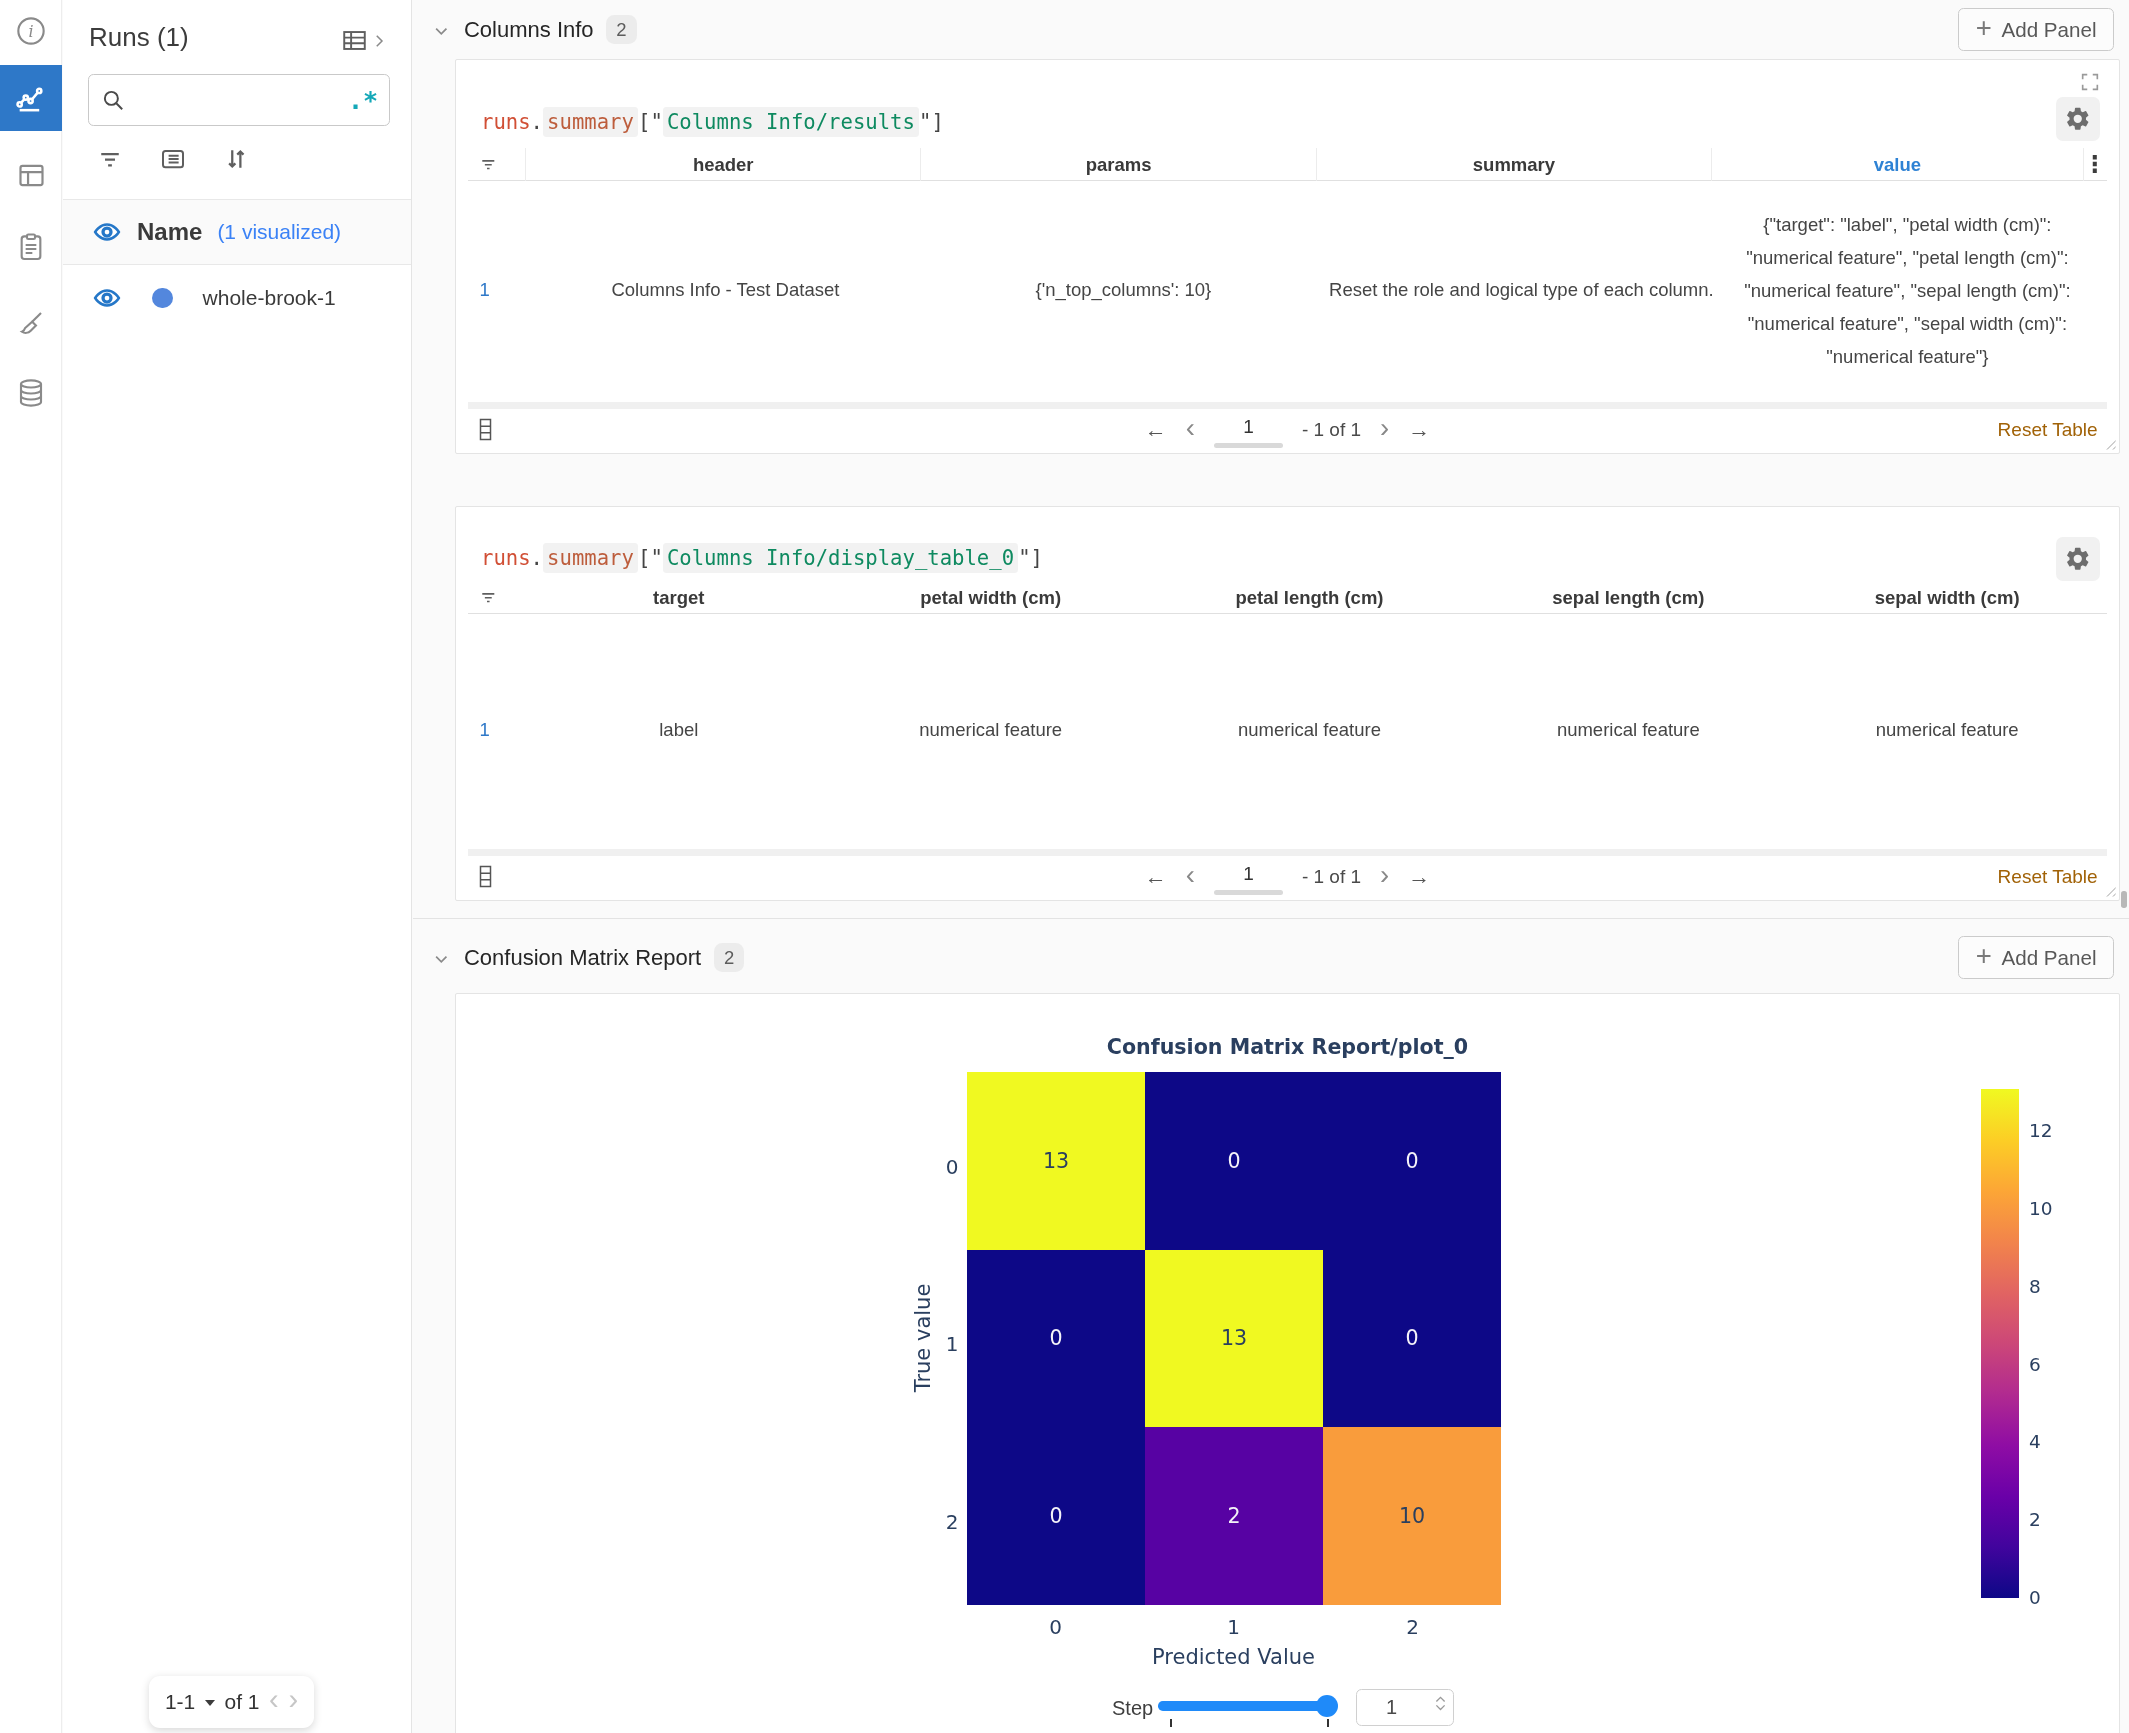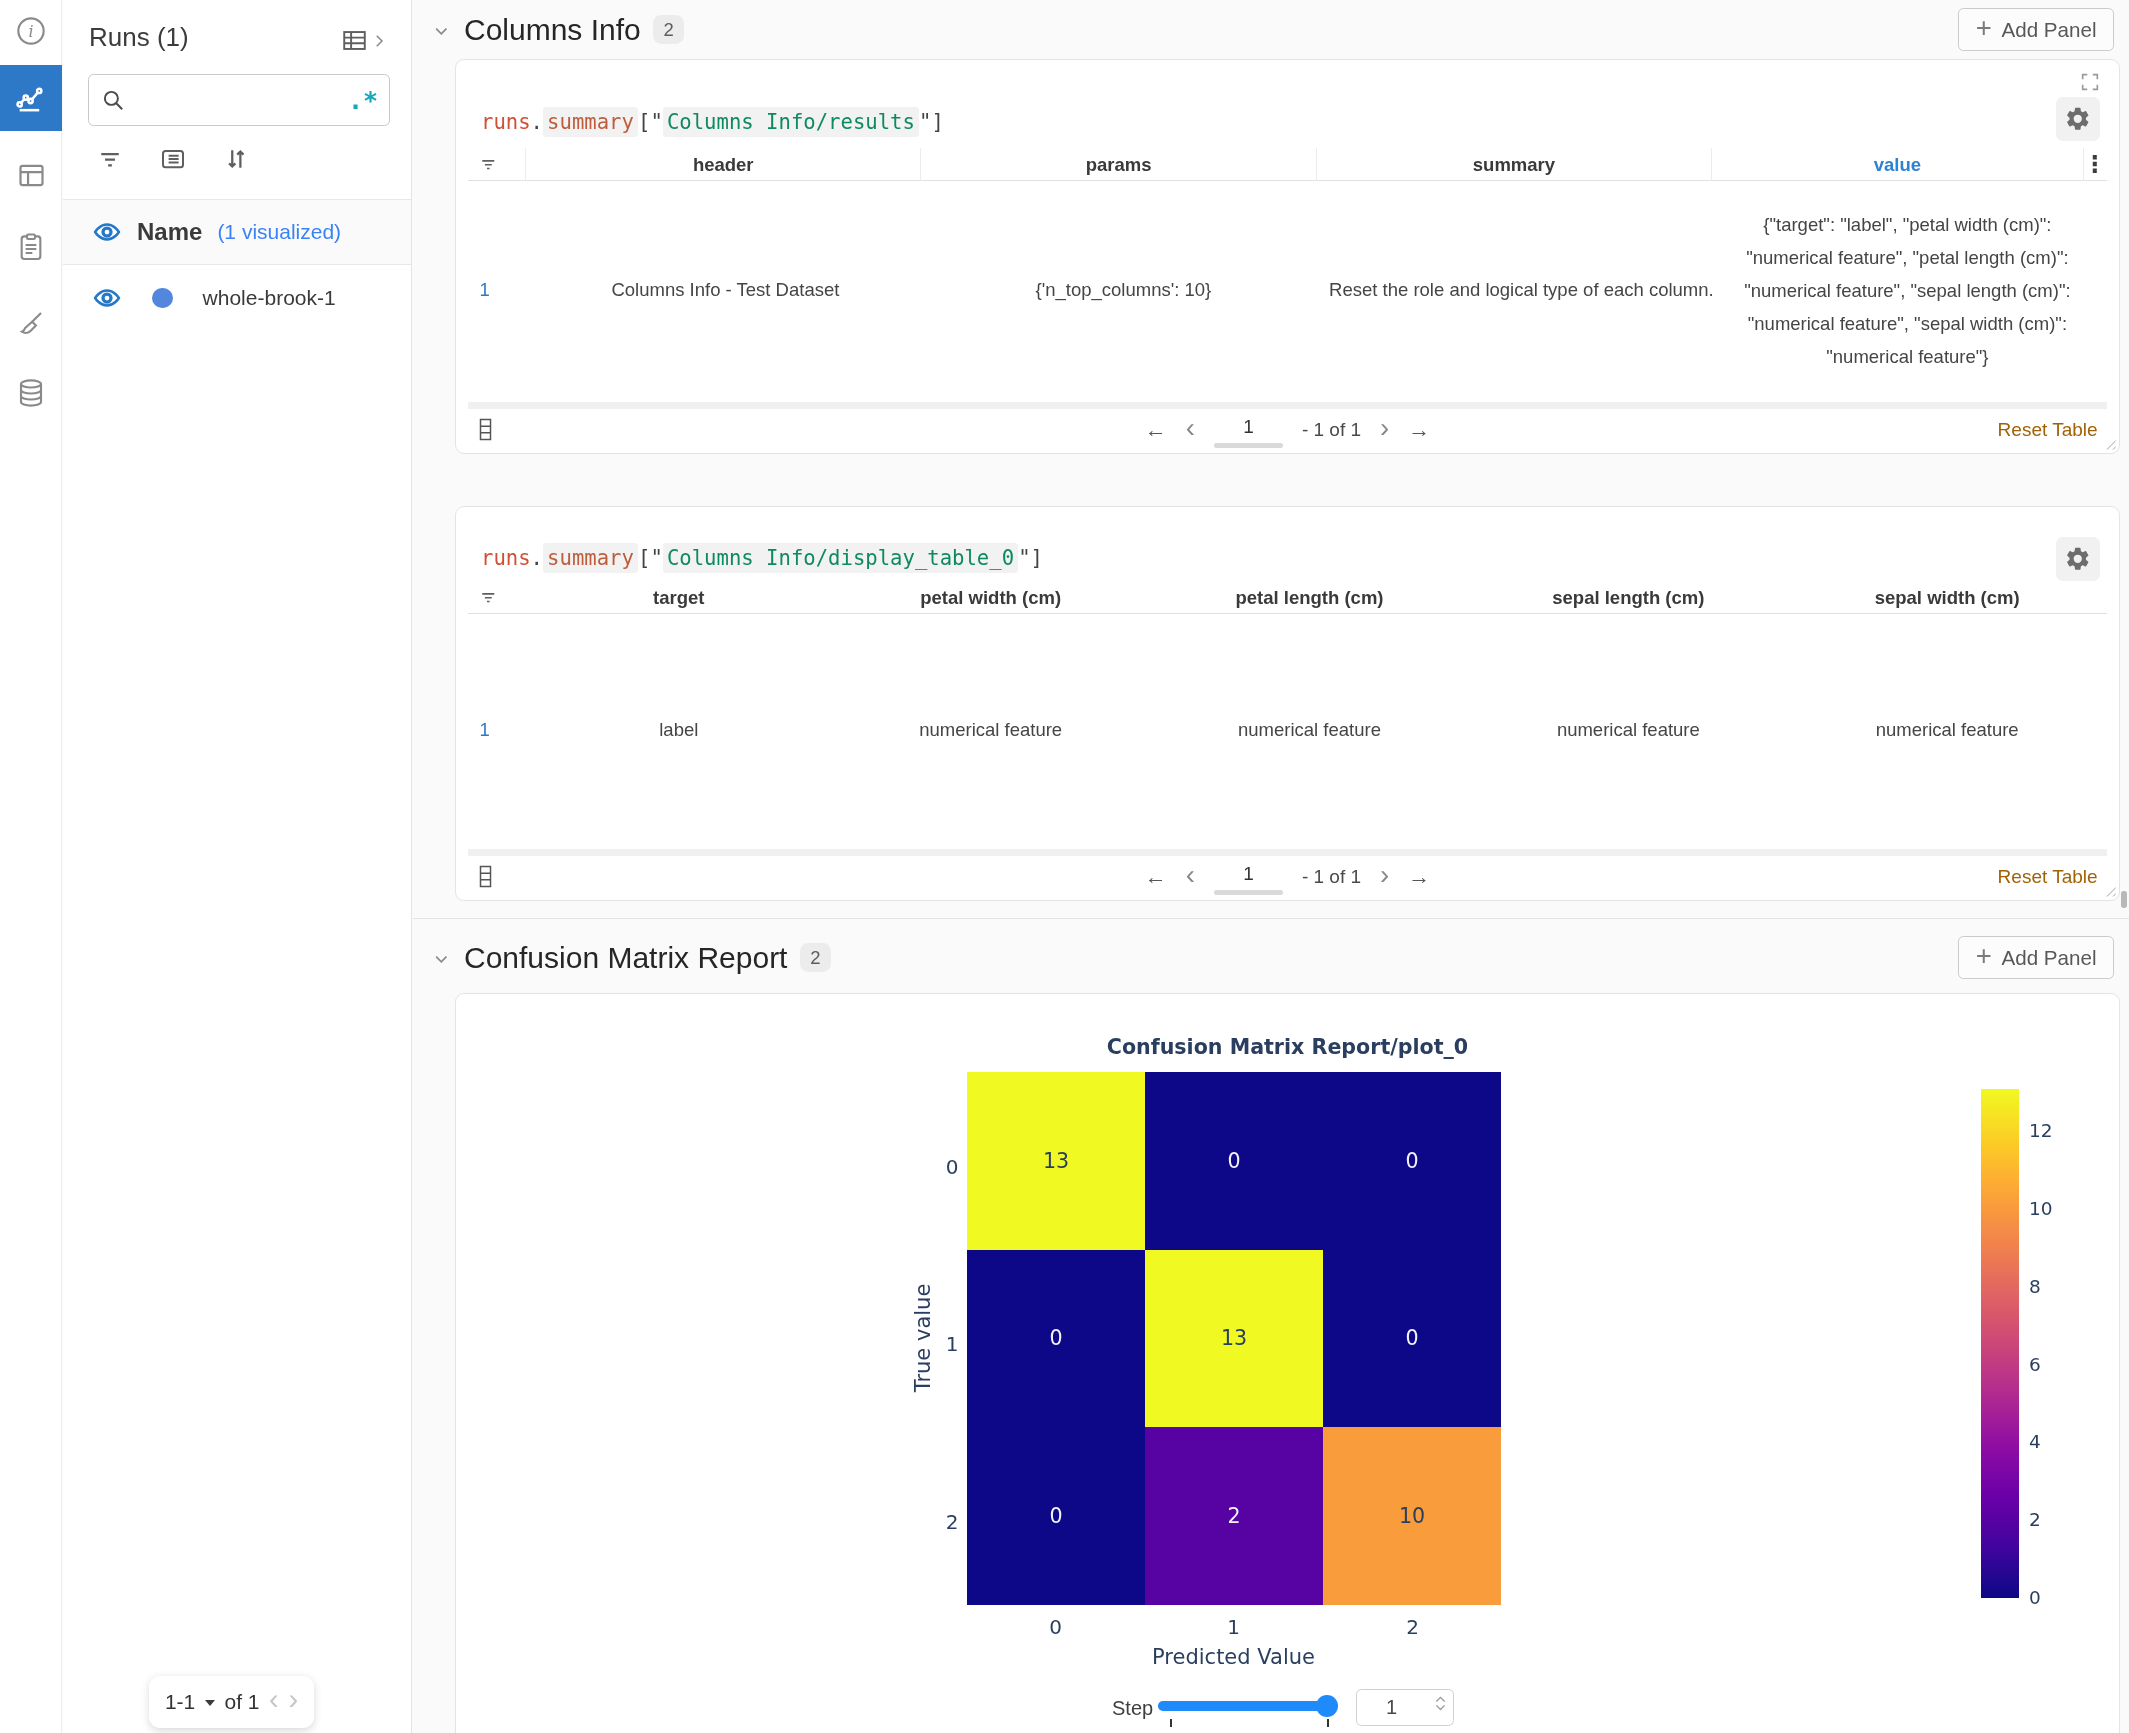--- a/index.html
+++ b/index.html
@@ -28,27 +28,27 @@
   .run-dot { width:20.6px; height:20.6px; border-radius:50%; background:#5387dd; }
   .sb-run .rname { font-size:21px; color:#3a3a3a; }
   .sb-pager { position:absolute; left:86px; top:1676px; width:165px; height:52px; background:#fff; border-radius:11px; box-shadow:0 2.1px 8.2px rgba(0,0,0,.15); display:flex; align-items:center; justify-content:center; gap:9.6px; font-size:21px; color:#333; }
   .tri-down { width:0; height:0; border-left:5.5px solid transparent; border-right:5.5px solid transparent; border-top:6.9px solid #3c3c3c; margin-top:2.7px; cursor:pointer; }
   .sb-pager .chev { color:#c6c6c6; font-size:29px; line-height:1; margin-top:-4.1px; cursor:pointer; }
 
   
   .main { position:absolute; left:413px; top:0; width:1716px; height:100%; overflow:hidden; }
   .sect-head { position:absolute; left:0; width:100%; height:59px; display:flex; align-items:center; padding-left:18px; gap:12.4px; }
   .sect-chev { cursor:pointer; margin-top:2.7px; }
-  .sect-title { font-size:30px; color:#262626; }
+  .sect-title { font-size:22px; color:#262626; }
   .sect-count { background:#ececec; border-radius:8.2px; padding:3.4px 10.3px; font-size:18.5px; color:#5c5c5c; }
   .add-panel { position:absolute; right:15px; top:8.2px; height:43px; border:1.4px solid #cbcbcb; border-radius:5.5px; background:#fcfcfc; display:flex; align-items:center; padding:0 16.5px; gap:9.6px; cursor:pointer; }
   .add-panel .plus { font-size:27.5px; font-weight:300; color:#7a7a7a; margin-top:-2.7px; }
   .add-panel .ap-lbl { font-size:20.6px; color:#585858; }
 
-  .card { position:absolute; left:42px; width:1665px; background:#fff; border:1.4px solid #e4e4e4; border-radius:9px; }
+  .card { position:absolute; left:42px; width:1665px; background:#fff; border:1.4px solid #e4e4e4; border-radius:2px; }
   .card-expr { position:absolute; left:25px; height:30px; display:flex; align-items:center; font-family:"DejaVu Sans Mono","Liberation Mono",monospace; font-size:20.6px; }
   .code-obj { color:#d14f35; }
   .code-punct { color:#444; }
   .chip { background:#f2f2f2; border-radius:3.4px; padding:2.7px 4.1px; }
   .code-attr { color:#bd5d3c; }
   .code-str { color:#0e8a60; }
   .gear-btn { position:absolute; right:19px; width:44px; height:44px; background:#f1f1f1; border-radius:6.9px; display:flex; align-items:center; justify-content:center; cursor:pointer; }
   .fs-icon { position:absolute; top:11px; right:18px; cursor:pointer; }
 
   .tbl-head { position:absolute; left:12.4px; right:12.4px; height:33px; display:flex; align-items:center; border-bottom:1.4px solid #e0e0e0; }

